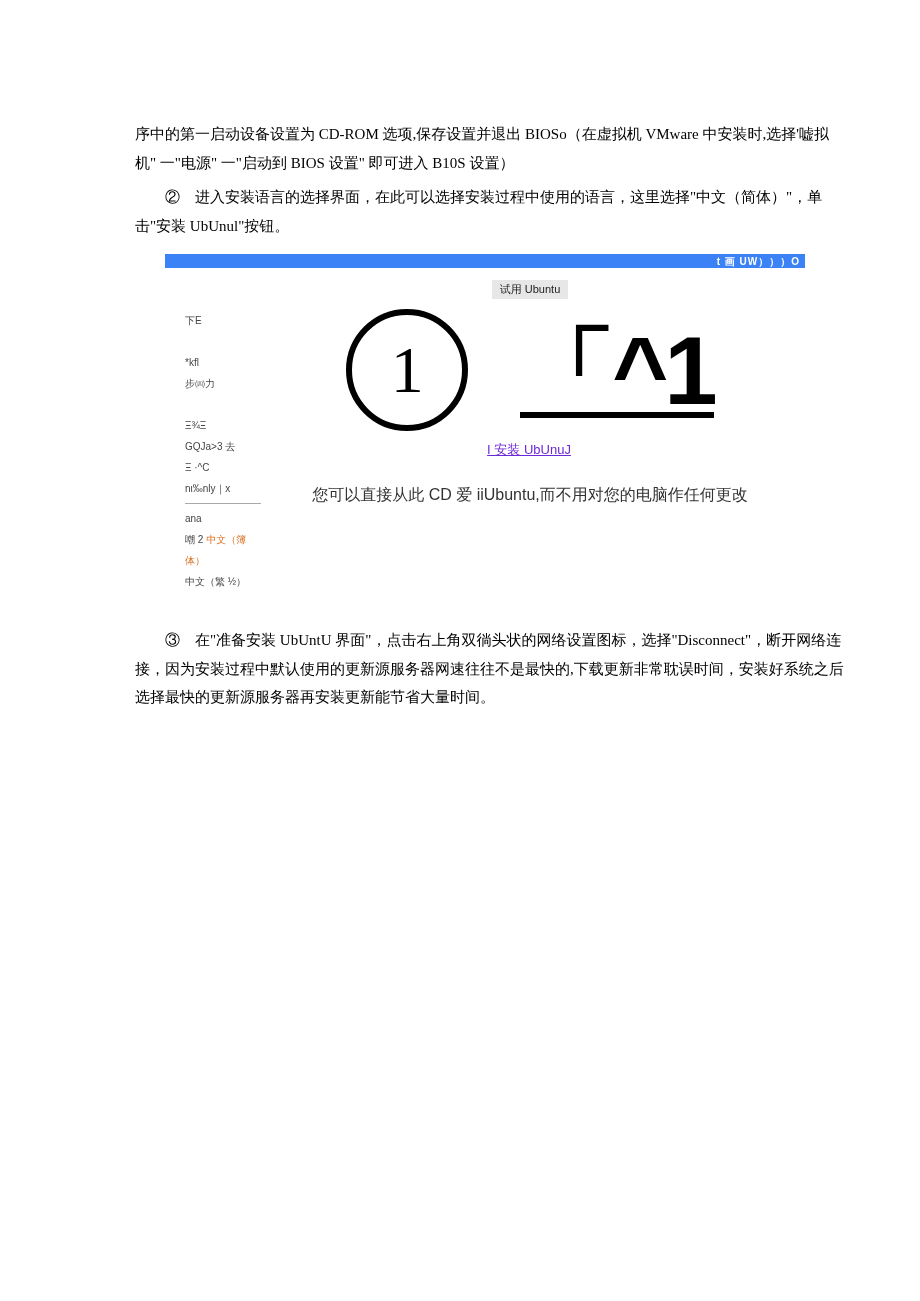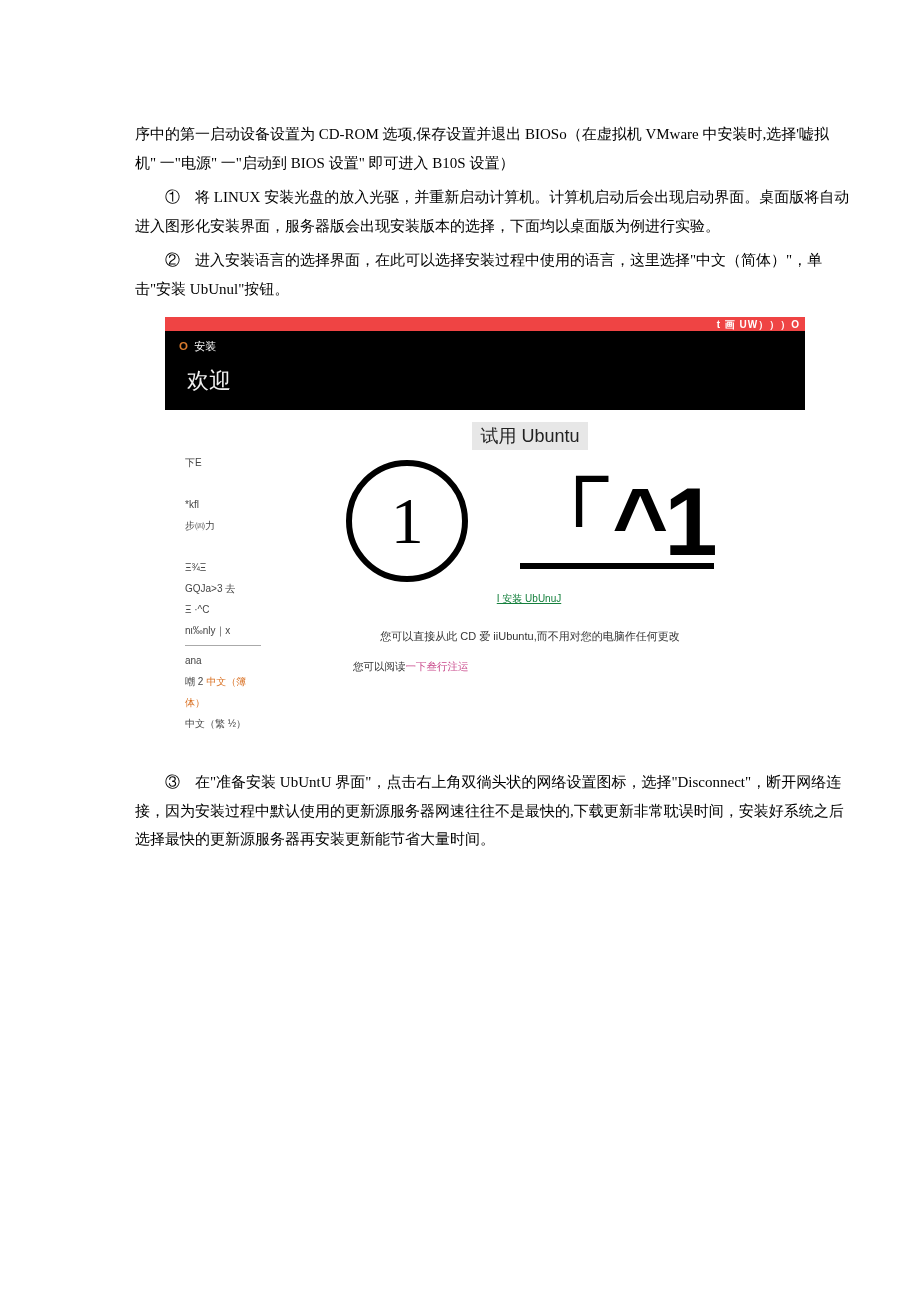--- a/index.html
+++ b/index.html
@@ -23,21 +23,21 @@
 
   .installer-frame {
     width: 640px;
     margin: 14px 0 24px 30px;
     border: 0px solid #000;
     box-sizing: border-box;
     font-family: Arial, "Microsoft YaHei", sans-serif;
     font-size: 11.5px;
   }
   .frame-topbar {
-    background: #ef4444;
+    background: #3b82f6;
     height: 14px;
     text-align: right;
     color: #fff;
     font-weight: bold;
     font-size: 10px;
     padding: 1px 5px 0 0;
     box-sizing: border-box;
     letter-spacing: 1px;
   }
   .frame-header {
@@ -83,21 +83,21 @@
   }
   .main-col {
     flex: 1;
     display: flex;
     flex-direction: column;
     align-items: center;
   }
   .try-badge {
     background: #e7e7e7;
     color: #222;
-    font-size: 18px;
+    font-size: 11px;
     font-family: "Microsoft YaHei", sans-serif;
     padding: 2px 8px;
     border: 0;
     margin-top: 2px;
     margin-bottom: 6px;
   }
   .icons-row {
     display: flex;
     align-items: center;
     gap: 52px;
@@ -121,28 +121,28 @@
     font-size: 96px;
     font-weight: 900;
     letter-spacing: -4px;
     position: relative;
     top: 4px;
     border-bottom: 6px solid #000;
     line-height: 0.85;
   }
   .install-label {
     font-family: "Microsoft YaHei", sans-serif;
-    font-size: 10px;
-    color: #15803d;
+    font-size: 13px;
+    color: #6d28d9;
     text-decoration: underline;
     margin: 6px 2px 18px 0;
   }
   .desc-lines {
     text-align: center;
-    font-size: 11px;
+    font-size: 16px;
     color: #333;
     font-family: "Microsoft YaHei", sans-serif;
     line-height: 2.2;
   }
   .desc-left {
     text-align: left;
     width: 100%;
     padding-left: 92px;
     font-size: 10.5px;
     color: #333;
@@ -152,31 +152,25 @@
   }
   .lnk { color: #c94a8c; }
 </style>
 </head>
 <body>
 
 <div class="page">
 
   <div class="body-text">
     <p>序中的第一启动设备设置为 CD-ROM 选项,保存设置并退出 BIOSo（在虚拟机 VMware 中安装时,选择'嘘拟机" 一"电源" 一"启动到 BIOS 设置" 即可进入 B10S 设置）</p>
-    <p class="indent1">①　将 LINUX 安装光盘的放入光驱，并重新启动计算机。计算机启动后会出现启动界面。桌面版将自动进入图形化安装界面，服务器版会出现安装版本的选择，下面均以桌面版为例进行实验。</p>
     <p class="indent1">②　进入安装语言的选择界面，在此可以选择安装过程中使用的语言，这里选择"中文（简体）"，单击"安装 UbUnul"按钮。</p>
   </div>
 
   <div class="installer-frame">
     <div class="frame-topbar">t 画 UW）））O</div>
-    <div class="frame-header">
-      <span class="frame-close">O</span>
-      <span class="frame-install-label">安装</span>
-      <div class="frame-welcome">欢迎</div>
-    </div>
     <div class="frame-body">
       <div class="lang-col">
         <div>下E</div>
         <br>
         <div>*kfl</div>
         <div>步㈣力</div>
         <br>
         <div>Ξ¾Ξ</div>
         <div>GQJa&gt;3 去</div>
         <div>Ξ ·^C</div>
@@ -191,23 +185,20 @@
       <div class="main-col">
         <div class="try-badge">试用 Ubuntu</div>
         <div class="icons-row">
           <div class="circle-one">1</div>
           <div class="caret-one">「^1</div>
         </div>
         <div class="install-label">I 安装 UbUnuJ</div>
         <div class="desc-lines">
           <div>您可以直接从此 CD 爱 iiUbuntu,而不用对您的电脑作任何更改</div>
         </div>
-        <div class="desc-left">
-          <span>您可以阅读</span><span class="lnk">一下叁行注运</span>
-        </div>
       </div>
     </div>
   </div>
 
   <div class="body-text">
     <p class="indent1">③　在"准备安装 UbUntU 界面"，点击右上角双徜头状的网络设置图标，选择"Disconnect"，断开网络连接，因为安装过程中默认使用的更新源服务器网速往往不是最快的,下载更新非常耽误时间，安装好系统之后选择最快的更新源服务器再安装更新能节省大量时间。</p>
   </div>
 
 </div>
 

